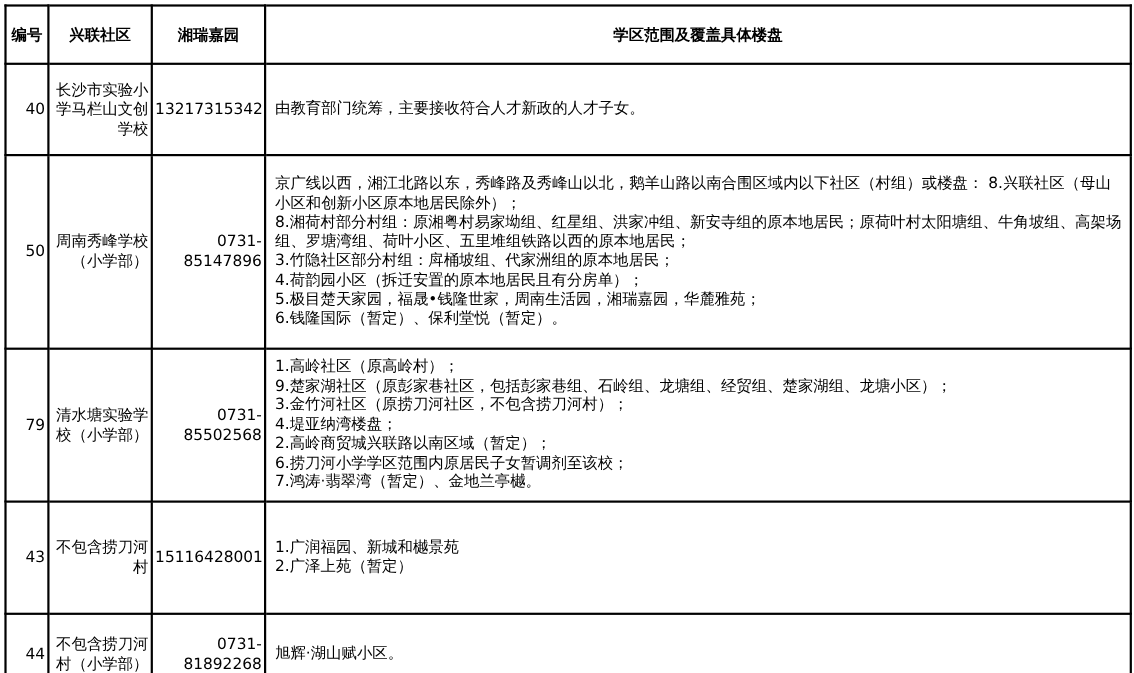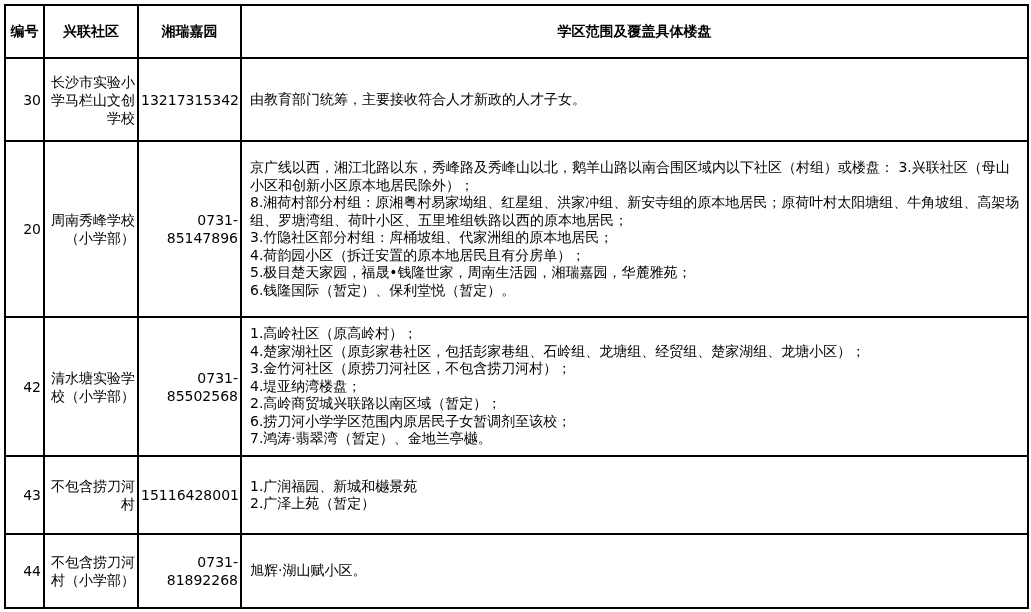--- a/index.html
+++ b/index.html
@@ -43,21 +43,21 @@
   }
   td.scope-cell div{white-space:normal;}
   col.c-id{width:39px;}
   col.c-name{width:94px;}
   col.c-phone{width:103px;}
   col.c-scope{width:787px;}
   tr.hrow{height:53px;}
   tr.r0{height:83px;}
   tr.r1{height:176px;}
   tr.r2{height:139px;}
-  tr.r3{height:78px;padding-left:12px;}
+  tr.r3{height:102px;padding-left:12px;}
   tr.r4{height:74px;}
 </style>
 </head>
 <body>
 
 <table class="school-table">
   <colgroup>
     <col class="c-id">
       <col class="c-name">
       <col class="c-phone">
@@ -65,49 +65,49 @@
   </colgroup>
   <tbody>
       <tr class="hrow">
     <th>编号</th>
     <th>兴联社区</th>
     <th>湘瑞嘉园</th>
     <th>学区范围及覆盖具体楼盘</th>
   </tr>
 
   <tr class="r0">
-    <td class="center-cell">30</td>
+    <td class="center-cell">40</td>
     <td class="center-cell">长沙市实验小学马栏山文创学校</td>
     <td class="center-cell">13217315342</td>
     <td class="scope-cell">
           <div>由教育部门统筹，主要接收符合人才新政的人才子女。</div>
         </td>
   </tr>
 
   <tr class="r1">
-    <td class="center-cell">20</td>
+    <td class="center-cell">50</td>
     <td class="center-cell">周南秀峰学校（小学部）</td>
     <td class="center-cell">0731-85147896</td>
     <td class="scope-cell">
-          <div>京广线以西，湘江北路以东，秀峰路及秀峰山以北，鹅羊山路以南合围区域内以下社区（村组）或楼盘： 3.兴联社区（母山小区和创新小区原本地居民除外）；</div>
+          <div>京广线以西，湘江北路以东，秀峰路及秀峰山以北，鹅羊山路以南合围区域内以下社区（村组）或楼盘： 8.兴联社区（母山小区和创新小区原本地居民除外）；</div>
           <div>8.湘荷村部分村组：原湘粤村易家坳组、红星组、洪家冲组、新安寺组的原本地居民；原荷叶村太阳塘组、牛角坡组、高架场组、罗塘湾组、荷叶小区、五里堆组铁路以西的原本地居民；</div>
           <div>3.竹隐社区部分村组：戽桶坡组、代家洲组的原本地居民；</div>
           <div>4.荷韵园小区（拆迁安置的原本地居民且有分房单）；</div>
           <div>5.极目楚天家园，福晟•钱隆世家，周南生活园，湘瑞嘉园，华麓雅苑；</div>
           <div>6.钱隆国际（暂定）、保利堂悦（暂定）。</div>
         </td>
   </tr>
 
   <tr class="r2">
-    <td class="center-cell">42</td>
+    <td class="center-cell">79</td>
     <td class="center-cell">清水塘实验学校（小学部）</td>
     <td class="center-cell">0731-85502568</td>
     <td class="scope-cell">
           <div>1.高岭社区（原高岭村）；</div>
-          <div>4.楚家湖社区（原彭家巷社区，包括彭家巷组、石岭组、龙塘组、经贸组、楚家湖组、龙塘小区）；</div>
+          <div>9.楚家湖社区（原彭家巷社区，包括彭家巷组、石岭组、龙塘组、经贸组、楚家湖组、龙塘小区）；</div>
           <div>3.金竹河社区（原捞刀河社区，不包含捞刀河村）；</div>
           <div>4.堤亚纳湾楼盘；</div>
           <div>2.高岭商贸城兴联路以南区域（暂定）；</div>
           <div>6.捞刀河小学学区范围内原居民子女暂调剂至该校；</div>
           <div>7.鸿涛·翡翠湾（暂定）、金地兰亭樾。</div>
         </td>
   </tr>
 
   <tr class="r3">
     <td class="center-cell">43</td>

